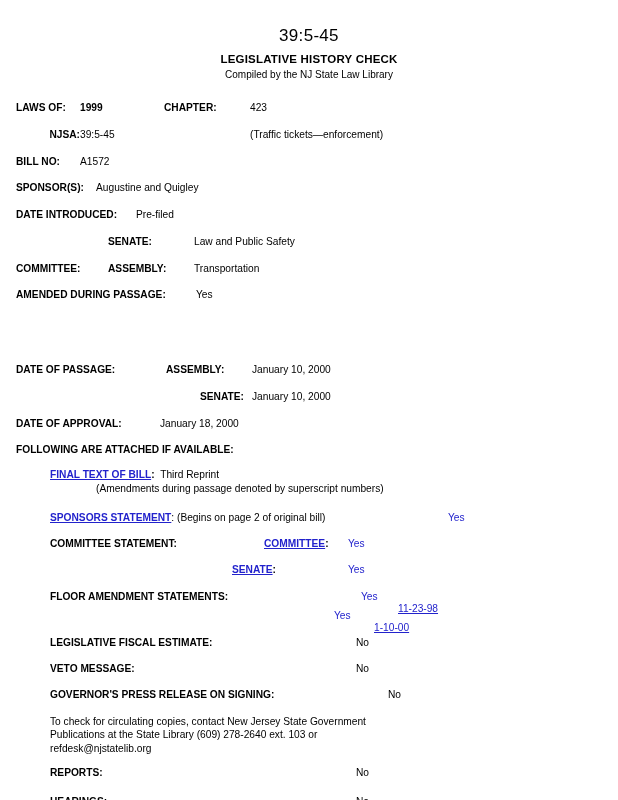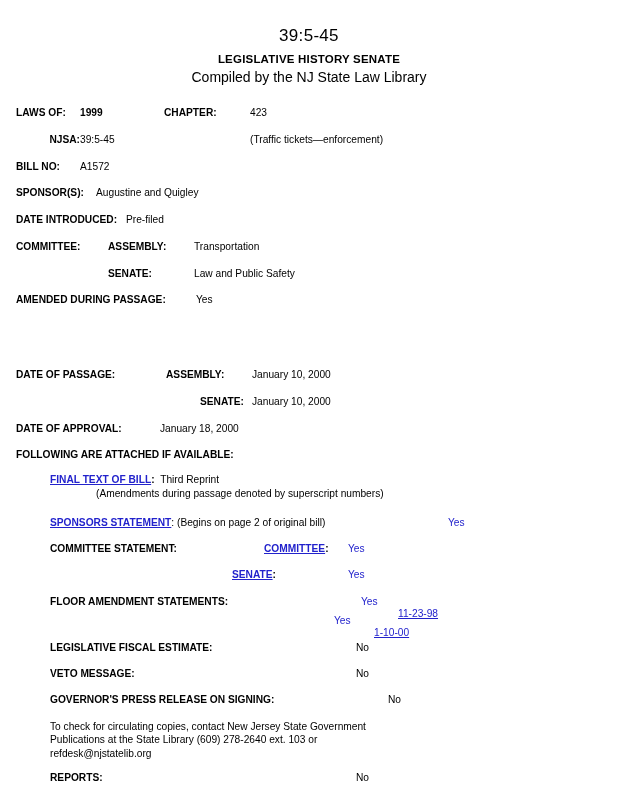--- a/index.html
+++ b/index.html
@@ -31,21 +31,21 @@
     letter-spacing: 0.3px;
     margin-bottom: 7px;
   }
   .doc-title {
     font-size: 11.5px;
     font-weight: bold;
     letter-spacing: 0.2px;
     margin-bottom: 4px;
   }
   .doc-subtitle {
-    font-size: 14px;
+    font-size: 10px;
     margin-bottom: 16px;
   }
 
   .body-block {
     margin-top: 22px;
     padding-left: 16px;
     padding-right: 16px;
     font-size: 10.2px;
   }
   .row {
@@ -95,21 +95,21 @@
     font-weight: normal;
   }
 </style>
 </head>
 <body>
 
 <div class="page">
 
   <div class="header-block">
     <div class="doc-number">39:5-45</div>
-    <div class="doc-title">LEGISLATIVE HISTORY SENATE</div>
+    <div class="doc-title">LEGISLATIVE HISTORY CHECK</div>
     <div class="doc-subtitle">Compiled by the NJ State Law Library</div>
   </div>
 
   <div class="body-block">
 
     <div class="row">
       <span class="lbl" style="display:inline-block;width:64px;">LAWS OF:</span><span class="lbl" style="display:inline-block;width:84px;">1999</span><span class="lbl" style="display:inline-block;width:86px;">CHAPTER:</span><span class="val">423</span>
     </div>
 
     <div class="row">
@@ -118,29 +118,29 @@
 
     <div class="row">
       <span class="lbl" style="display:inline-block;width:64px;">BILL NO:</span><span class="val">A1572</span>
     </div>
 
     <div class="row">
       <span class="lbl" style="display:inline-block;width:80px;">SPONSOR(S):</span><span class="val">Augustine and Quigley</span>
     </div>
 
     <div class="row">
-      <span class="lbl" style="display:inline-block;width:110px;">DATE INTRODUCED:</span><span class="val">Pre-filed</span>
+      <span class="lbl" style="display:inline-block;width:120px;">DATE INTRODUCED:</span><span class="val">Pre-filed</span>
+    </div>
+
+    <div class="row">
+      <span style="display:inline-block;width:92px;">&nbsp;</span><span class="lbl" style="display:inline-block;width:86px;">SENATE:</span><span class="val">Law and Public Safety</span>
     </div>
 
     <div class="row">
       <span class="lbl" style="display:inline-block;width:92px;">COMMITTEE:</span><span class="lbl" style="display:inline-block;width:86px;">ASSEMBLY:</span><span class="val">Transportation</span>
-    </div>
-
-    <div class="row">
-      <span style="display:inline-block;width:92px;">&nbsp;</span><span class="lbl" style="display:inline-block;width:86px;">SENATE:</span><span class="val">Law and Public Safety</span>
     </div>
 
     <div class="row">
       <span class="lbl" style="display:inline-block;width:180px;">AMENDED DURING PASSAGE:</span><span class="val">Yes</span>
     </div>
 
     <div class="row">
       <span class="lbl" style="display:inline-block;width:150px;margin-top:48px;">DATE OF PASSAGE:</span><span class="lbl" style="display:inline-block;width:86px;">ASSEMBLY:</span><span class="val">January 10, 2000</span>
     </div>
 

